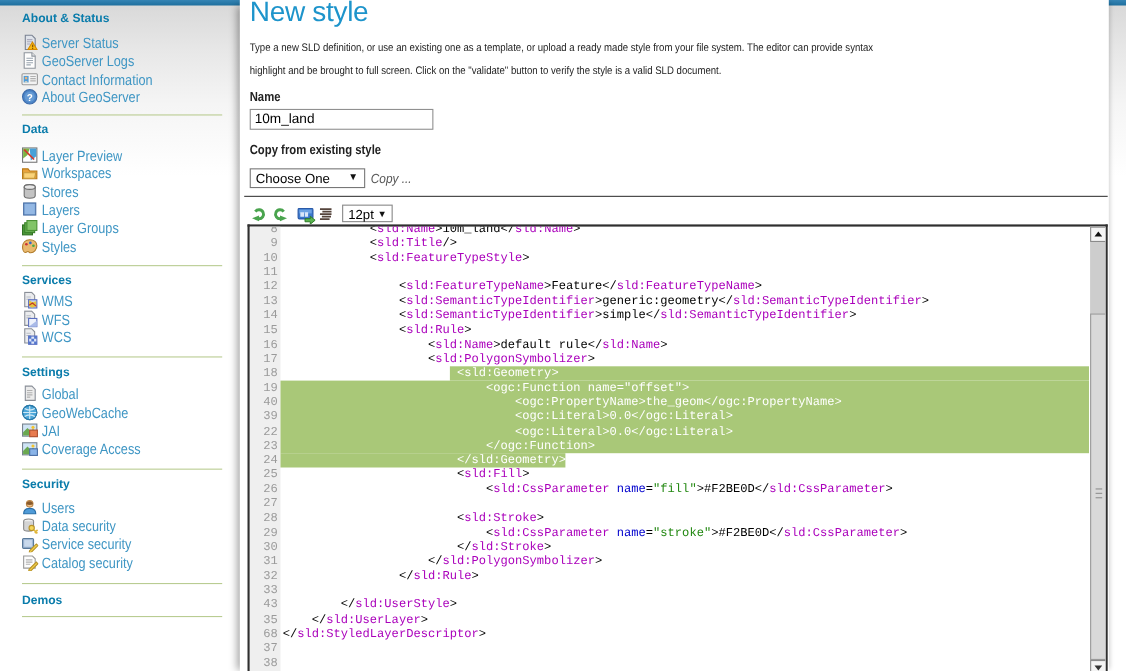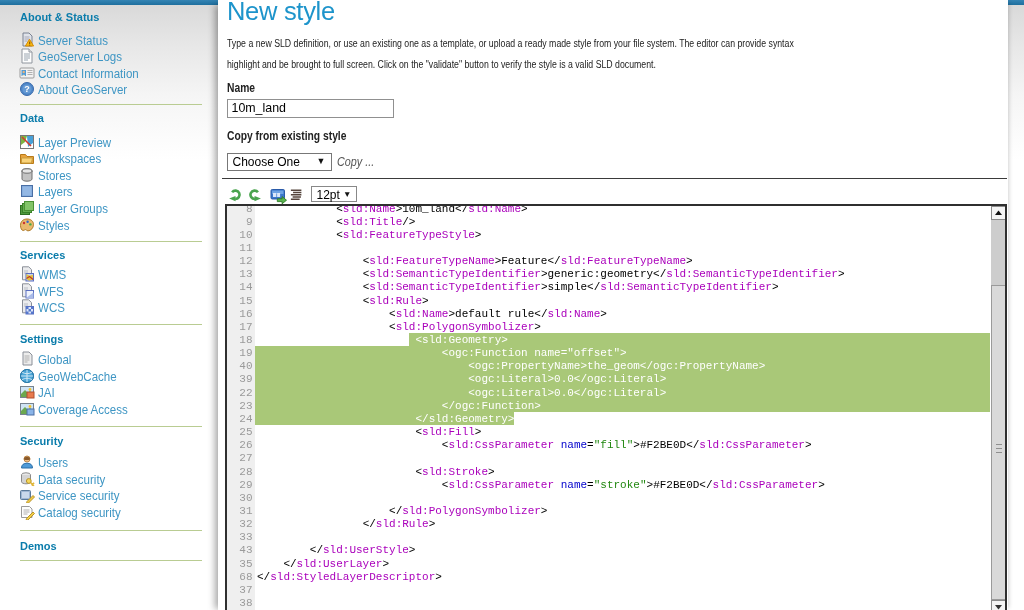--- a/index.html
+++ b/index.html
@@ -268,20 +268,21 @@
 <div class="cl" style="top:145.65px">                            <span class="w">&lt;ogc:Function name="offset"&gt;</span></div>
 <div class="cl" style="top:158.80px">                                <span class="w">&lt;ogc:PropertyName&gt;the_geom&lt;/ogc:PropertyName&gt;</span></div>
 <div class="cl" style="top:171.95px">                                <span class="w">&lt;ogc:Literal&gt;0.0&lt;/ogc:Literal&gt;</span></div>
 <div class="cl" style="top:185.10px">                                <span class="w">&lt;ogc:Literal&gt;0.0&lt;/ogc:Literal&gt;</span></div>
 <div class="cl" style="top:198.25px">                            <span class="w">&lt;/ogc:Function&gt;</span></div>
 <div class="cl" style="top:211.40px">                        <span class="w">&lt;/sld:Geometry&gt;</span></div>
 <div class="cl" style="top:224.55px">                        <span class="p">&lt;</span><span class="t">sld:Fill</span><span class="p">&gt;</span></div>
 <div class="cl" style="top:237.70px">                            <span class="p">&lt;</span><span class="t">sld:CssParameter</span> <span class="a">name</span><span class="p">=</span><span class="s">"fill"</span><span class="p">&gt;</span>#F2BE0D<span class="p">&lt;/</span><span class="t">sld:CssParameter</span><span class="p">&gt;</span></div>
 <div class="cl" style="top:264.00px">                        <span class="p">&lt;</span><span class="t">sld:Stroke</span><span class="p">&gt;</span></div>
 <div class="cl" style="top:277.15px">                            <span class="p">&lt;</span><span class="t">sld:CssParameter</span> <span class="a">name</span><span class="p">=</span><span class="s">"stroke"</span><span class="p">&gt;</span>#F2BE0D<span class="p">&lt;/</span><span class="t">sld:CssParameter</span><span class="p">&gt;</span></div>
+<div class="cl" style="top:290.30px">                        <span class="p">&lt;/</span><span class="t">sld:Stroke</span><span class="p">&gt;</span></div>
 <div class="cl" style="top:303.45px">                    <span class="p">&lt;/</span><span class="t">sld:PolygonSymbolizer</span><span class="p">&gt;</span></div>
 <div class="cl" style="top:316.60px">                <span class="p">&lt;/</span><span class="t">sld:Rule</span><span class="p">&gt;</span></div>
 <div class="cl" style="top:342.90px">        <span class="p">&lt;/</span><span class="t">sld:UserStyle</span><span class="p">&gt;</span></div>
 <div class="cl" style="top:356.05px">    <span class="p">&lt;/</span><span class="t">sld:UserLayer</span><span class="p">&gt;</span></div>
 <div class="cl" style="top:369.20px"><span class="p">&lt;/</span><span class="t">sld:StyledLayerDescriptor</span><span class="p">&gt;</span></div>
 <div class="cl" style="top:382.35px"></div>
 <div class="cl" style="top:395.50px"></div>
       </div>
 </div>
 <div id="sbar">

